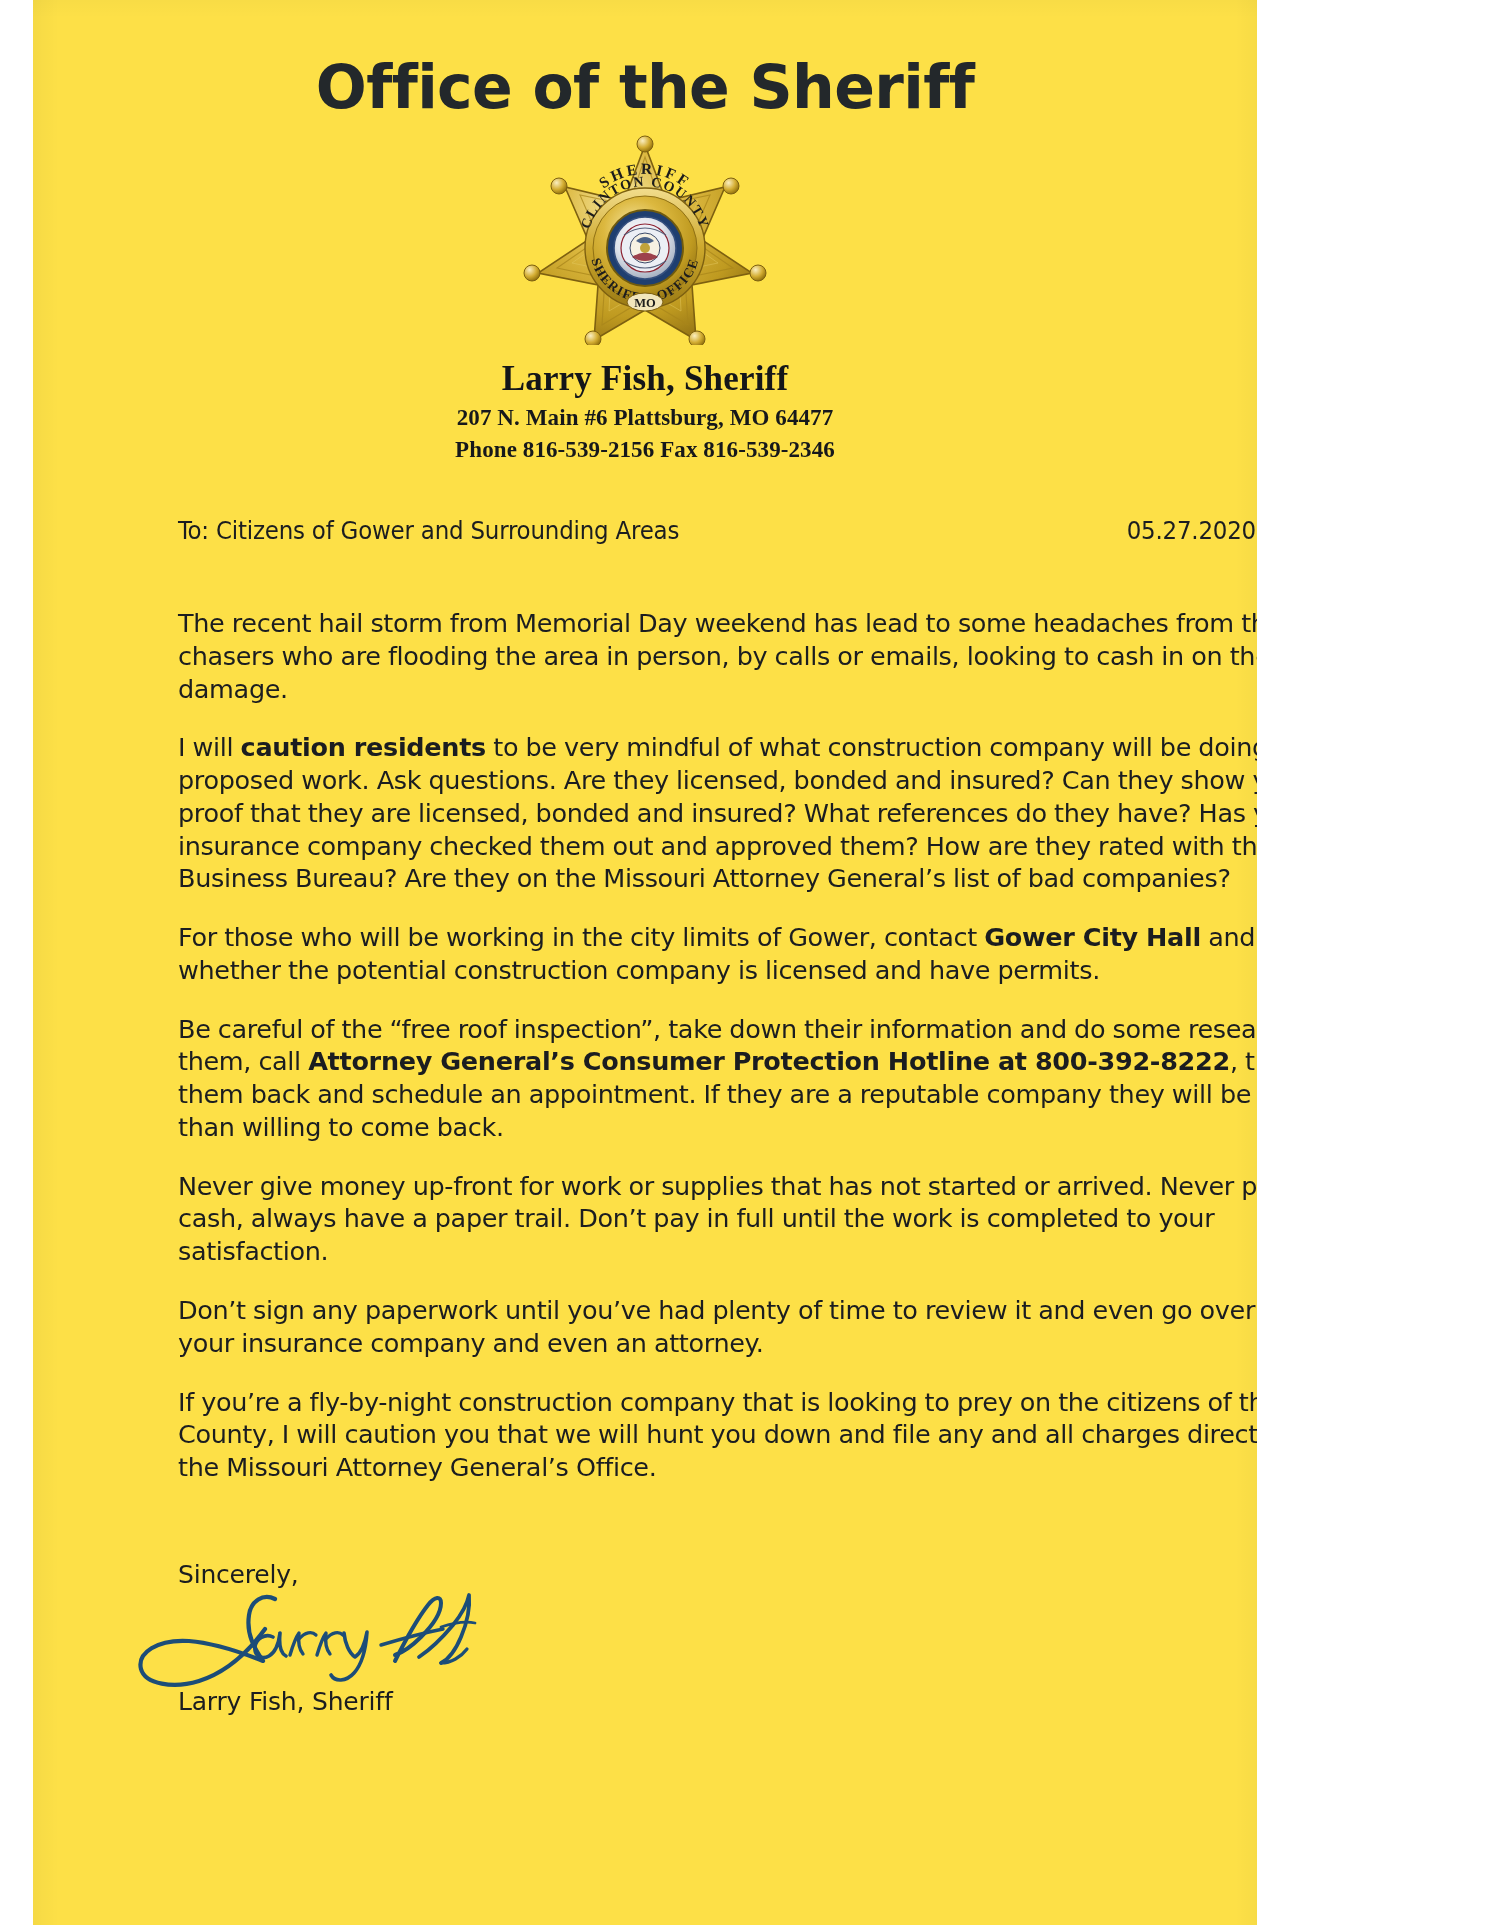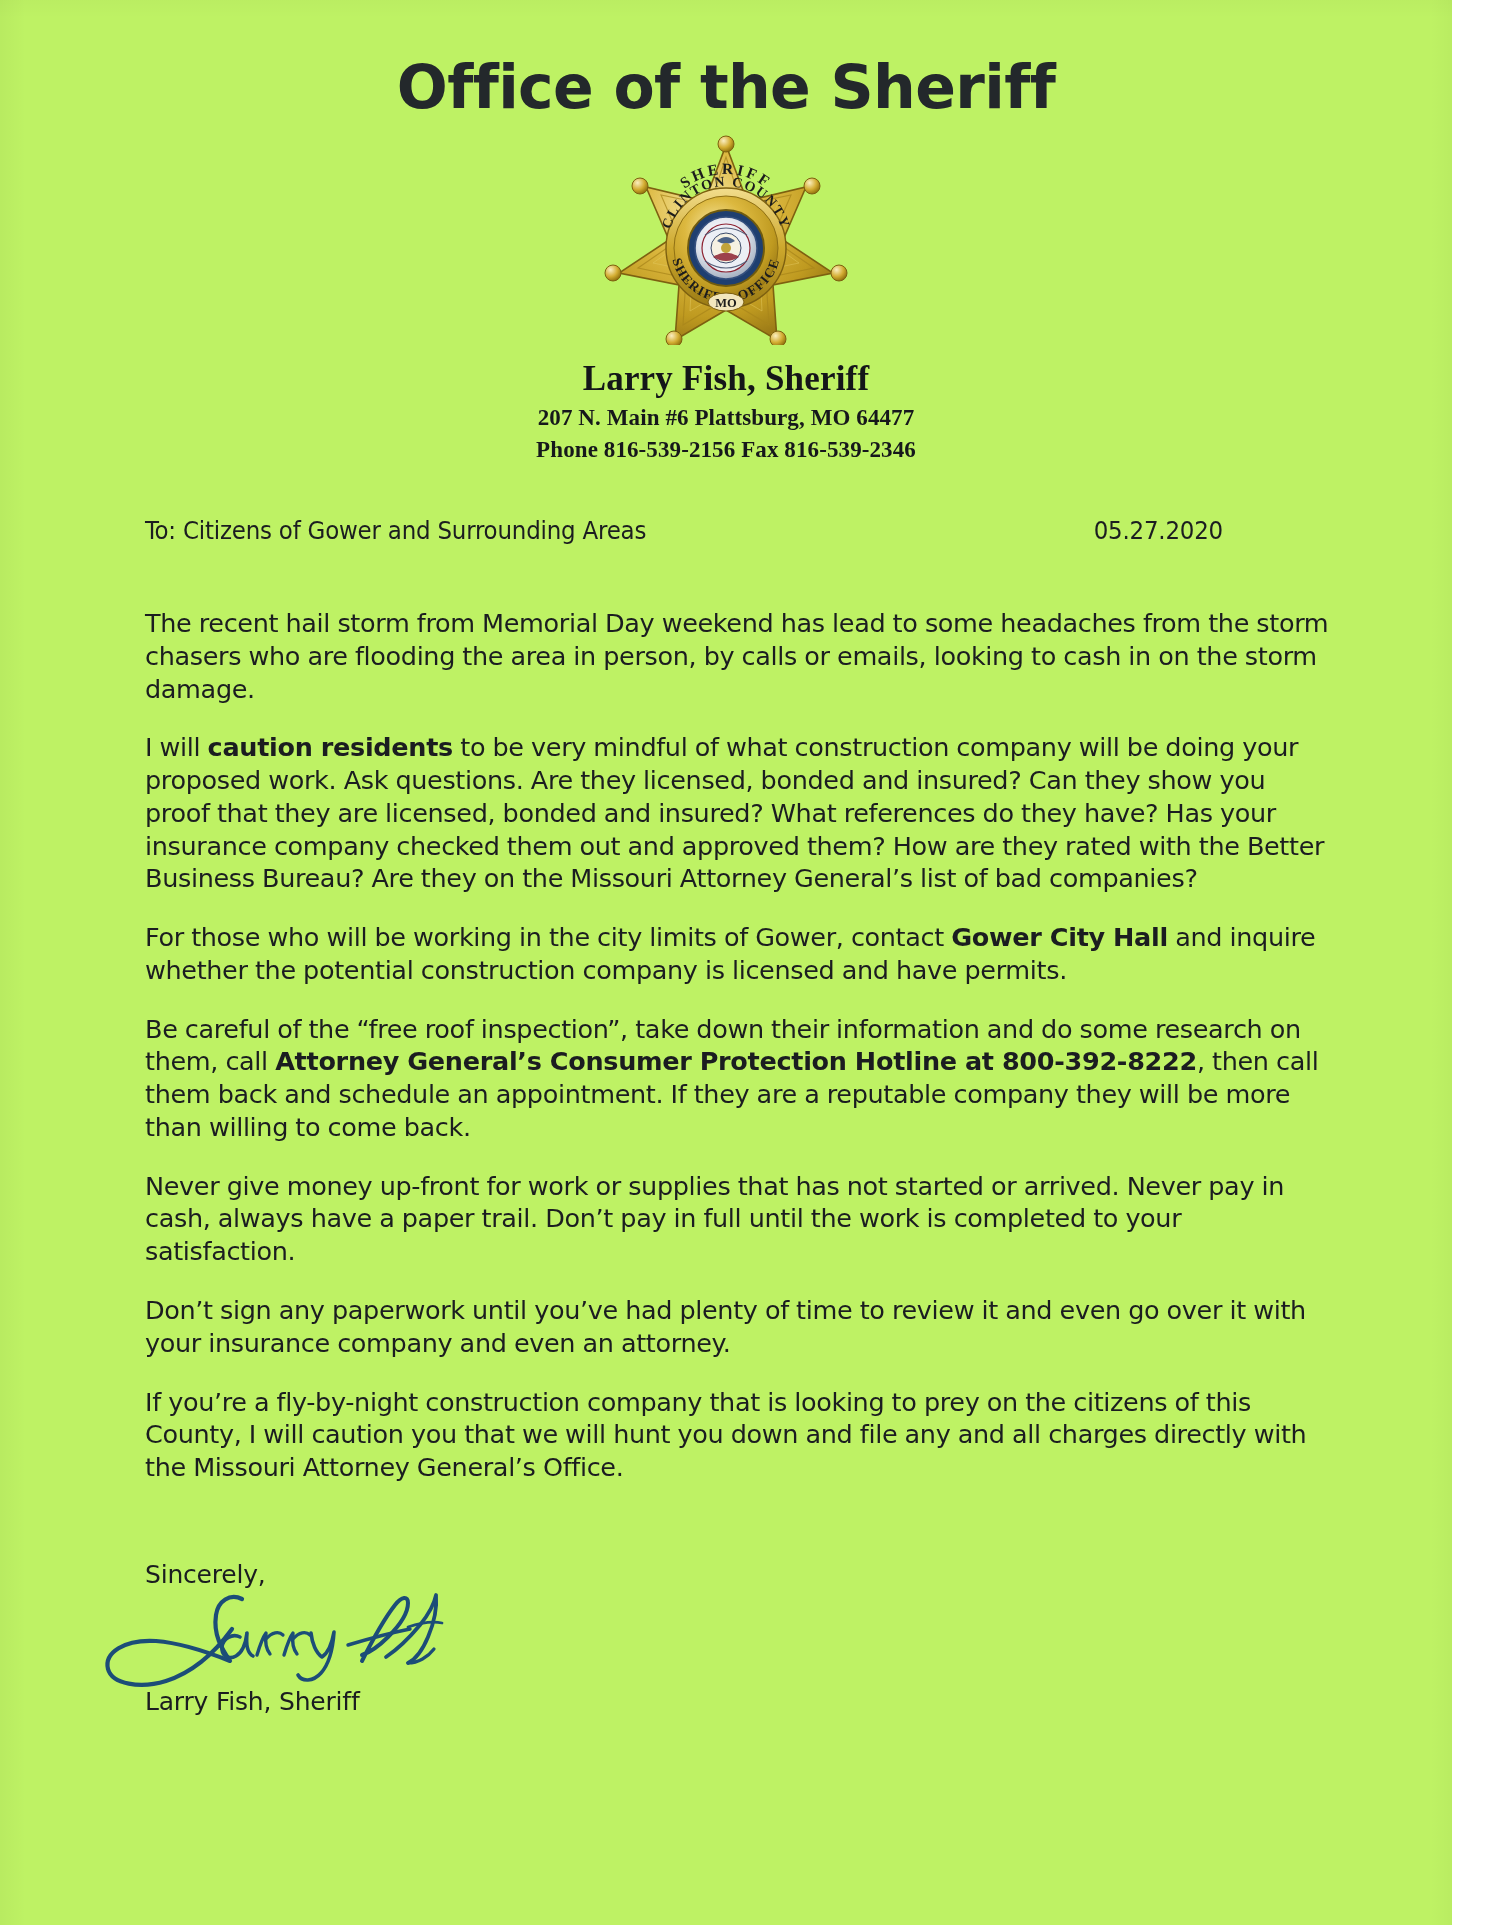--- a/index.html
+++ b/index.html
@@ -6,25 +6,26 @@
     margin: 0;
     padding: 0;
     background: #ffffff;
   }
   body {
     font-family: "Liberation Sans", sans-serif;
     -webkit-font-smoothing: antialiased;
   }
   .page {
     position: relative;
-    width: 1452px;
+    width: 1224px;
     height: 1925px;
-    background: #bef264;
+    background: #fde047;
     overflow: hidden;
     box-sizing: border-box;
+    margin-left: 33px;
   }
   
   .page::after {
     content: "";
     position: absolute;
     inset: 0;
     pointer-events: none;
     background:
       linear-gradient(90deg, rgba(0,0,0,0.030) 0px, rgba(0,0,0,0.0) 26px),
       linear-gradient(270deg, rgba(0,0,0,0.022) 0px, rgba(0,0,0,0.0) 22px),

